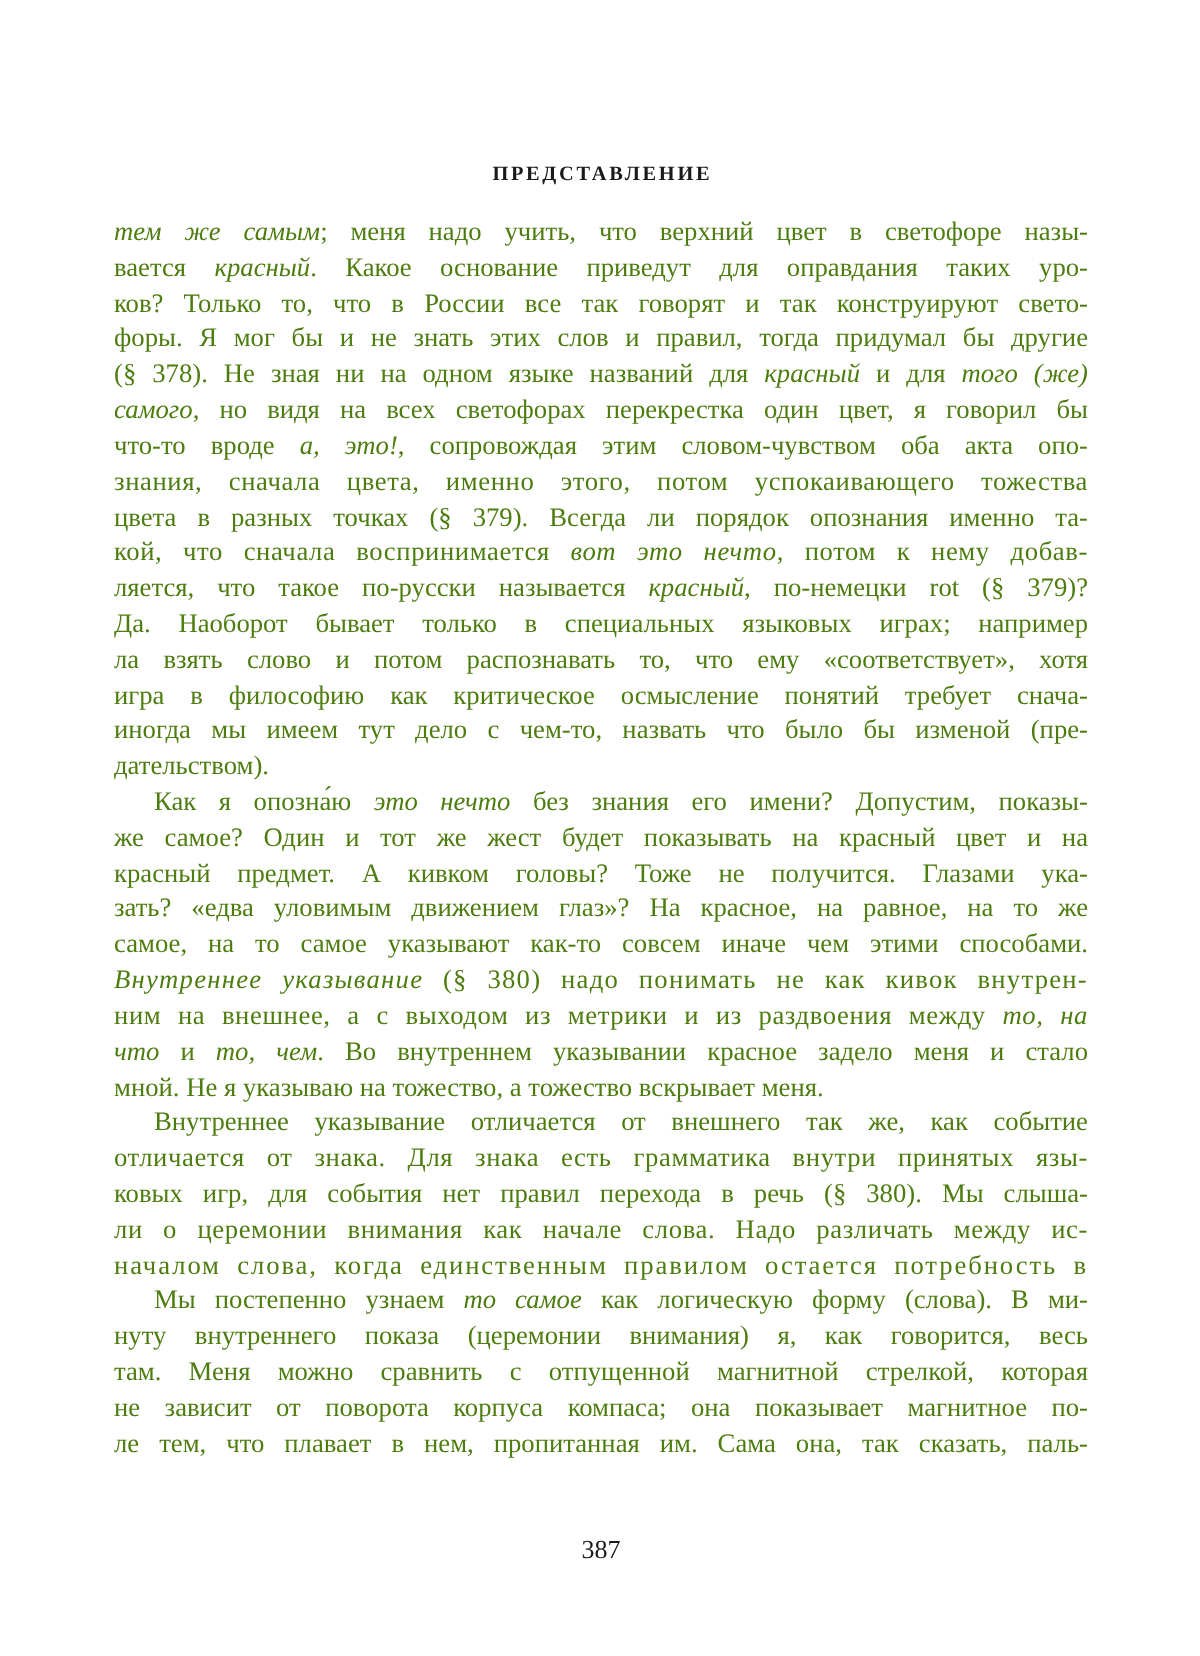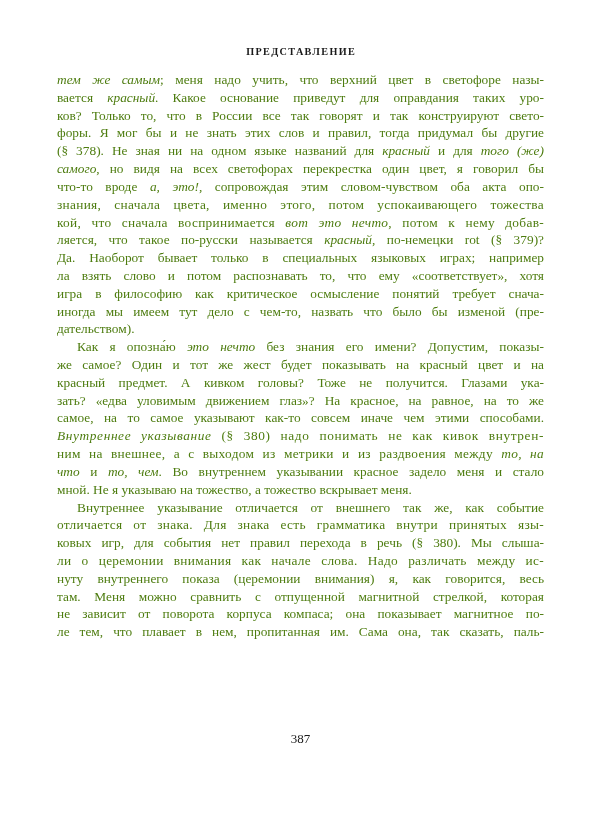--- a/index.html
+++ b/index.html
@@ -16,20 +16,21 @@
     color: #121212;
     -webkit-font-smoothing: antialiased;
   }
 
   .page {
     position: relative;
     width: 600px;
     height: 672px;
     box-sizing: border-box;
     background: #ffffff;
+    margin-top: 36px;
   }
 
   
   .running-head {
     position: absolute;
     top: 46px;
     left: 57px;
     width: 487px;
     text-align: center;
     font-size: 10.2px;
@@ -106,20 +107,21 @@
 
     <p class="para">
       <span class="line"><i>тем же самым</i>; меня надо учить, что верхний цвет в светофоре назы-</span>
       <span class="line">вается <i>красный</i>. Какое основание приведут для оправдания таких уро-</span>
       <span class="line">ков? Только то, что в России все так говорят и так конструируют свето-</span>
       <span class="line">форы. Я мог бы и не знать этих слов и правил, тогда придумал бы другие</span>
       <span class="line">(§&nbsp;378). Не зная ни на одном языке названий для <i>красный</i> и для <i>того (же)</i></span>
       <span class="line"><i>самого</i>, но видя на всех светофорах перекрестка один цвет, я говорил бы</span>
       <span class="line">что-то вроде <i>а, это!</i>, сопровождая этим словом-чувством оба акта опо-</span>
       <span class="line loose">знания, сначала цвета, именно этого, потом успокаивающего тожества</span>
+      <span class="line">цвета в разных точках (§&nbsp;379). Всегда ли порядок опознания именно та-</span>
       <span class="line loose">кой, что сначала воспринимается <i>вот это нечто</i>, потом к нему добав-</span>
       <span class="line">ляется, что такое по-русски называется <i>красный</i>, по-немецки rot (§&nbsp;379)?</span>
       <span class="line">Да. Наоборот бывает только в специальных языковых играх; например</span>
       <span class="line">ла взять слово и потом распознавать то, что ему «соответствует», хотя</span>
       <span class="line">игра в философию как критическое осмысление понятий требует снача-</span>
       <span class="line">иногда мы имеем тут дело с чем-то, назвать что было бы изменой (пре-</span>
       <span class="line last">дательством).</span>
     </p>
 
     <p class="para">
@@ -132,23 +134,25 @@
       <span class="line loose">ним на внешнее, а с выходом из метрики и из раздвоения между <i>то, на</i></span>
       <span class="line"><i>что</i> и <i>то, чем</i>. Во внутреннем указывании красное задело меня и стало</span>
       <span class="line last">мной. Не я указываю на тожество, а тожество вскрывает меня.</span>
     </p>
 
     <p class="para">
       <span class="line indent">Внутреннее указывание отличается от внешнего так же, как событие</span>
       <span class="line loose">отличается от знака. Для знака есть грамматика внутри принятых язы-</span>
       <span class="line">ковых игр, для события нет правил перехода в речь (§&nbsp;380). Мы слыша-</span>
       <span class="line loose">ли о церемонии внимания как начале слова. Надо различать между ис-</span>
+      <span class="line loose3">началом слова, когда единственным правилом остается потребность в</span>
     </p>
 
     <p class="para">
+      <span class="line indent">Мы постепенно узнаем <i>то самое</i> как логическую форму (слова). В ми-</span>
       <span class="line">нуту внутреннего показа (церемонии внимания) я, как говорится, весь</span>
       <span class="line">там. Меня можно сравнить с отпущенной магнитной стрелкой, которая</span>
       <span class="line">не зависит от поворота корпуса компаса; она показывает магнитное по-</span>
       <span class="line">ле тем, что плавает в нем, пропитанная им. Сама она, так сказать, паль-</span>
     </p>
 
   </div>
 
   <div class="folio">387</div>
 

